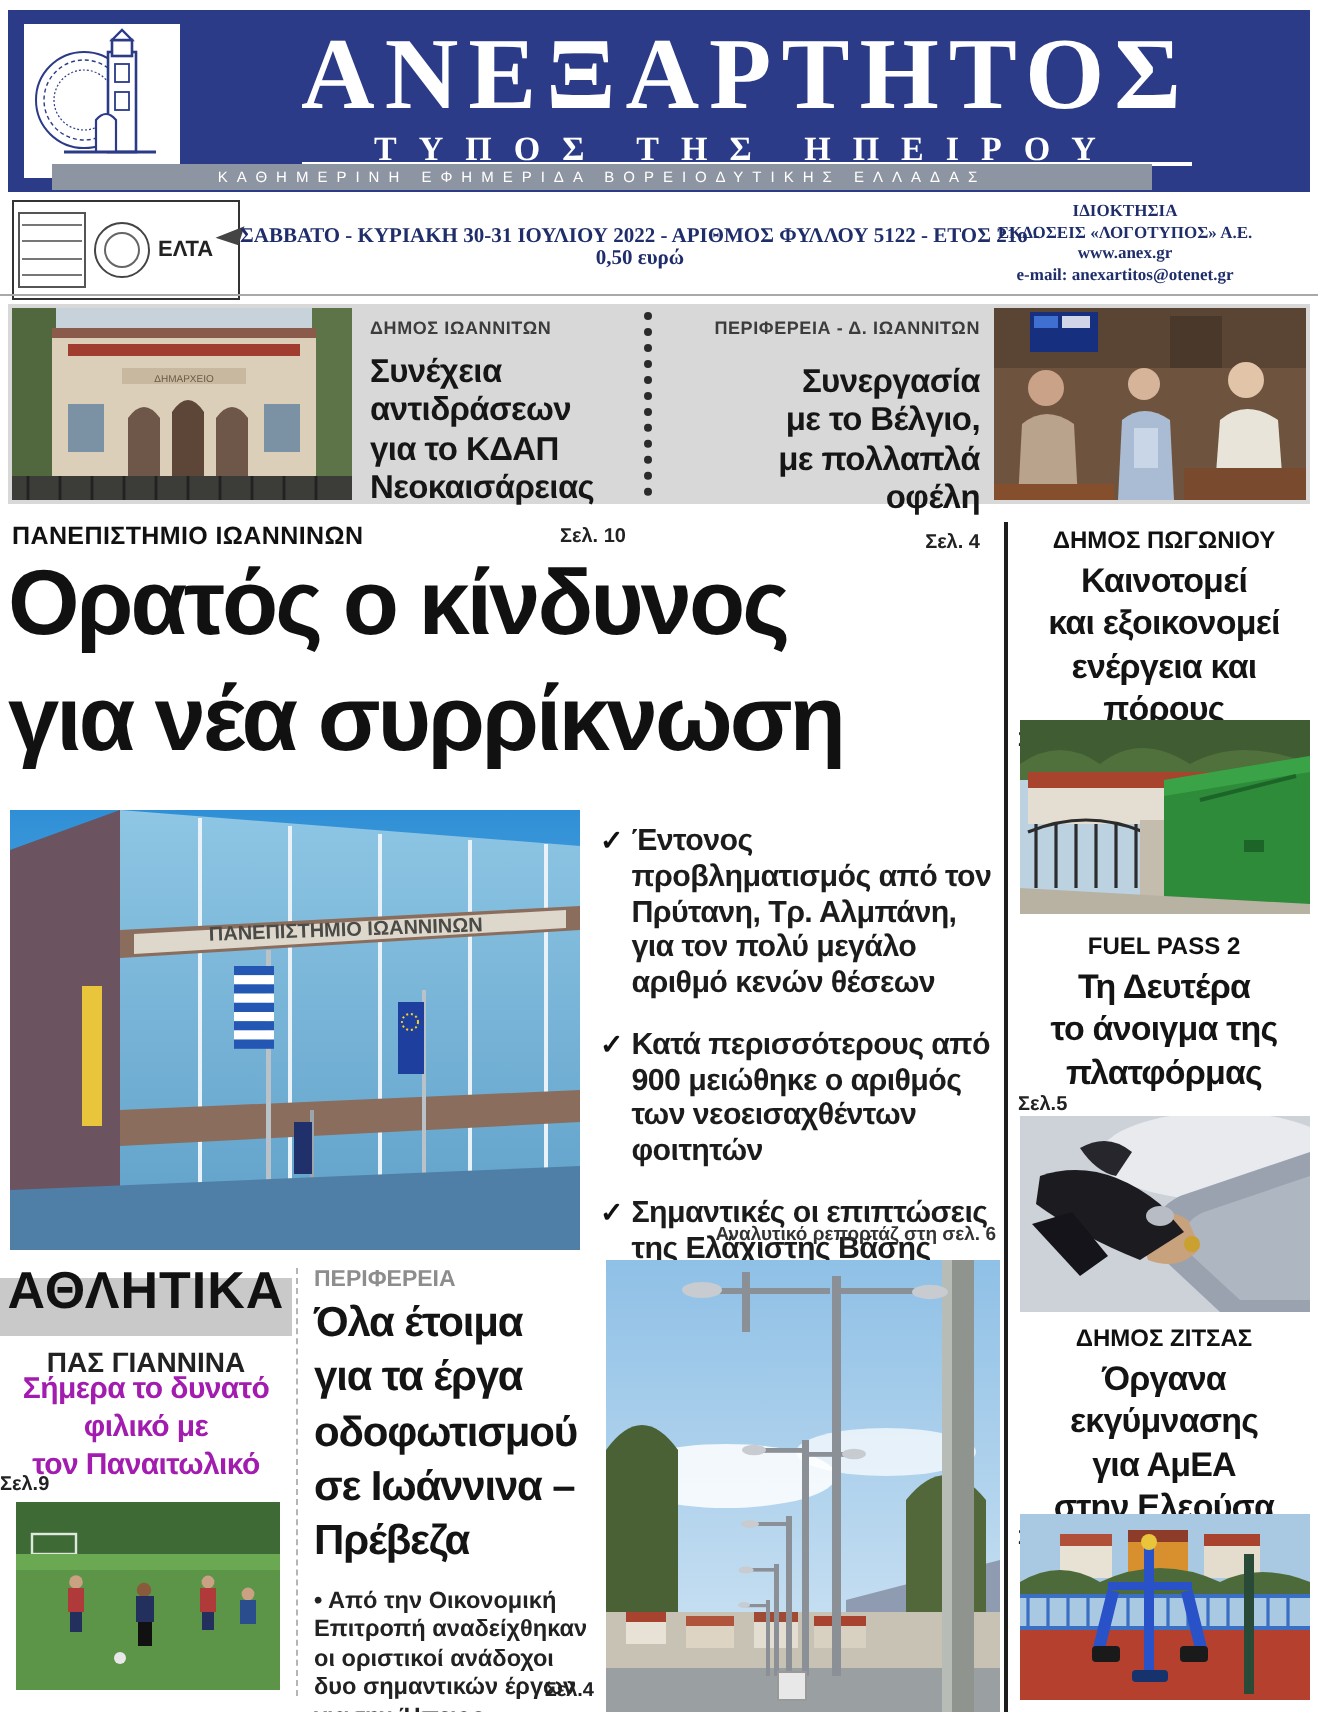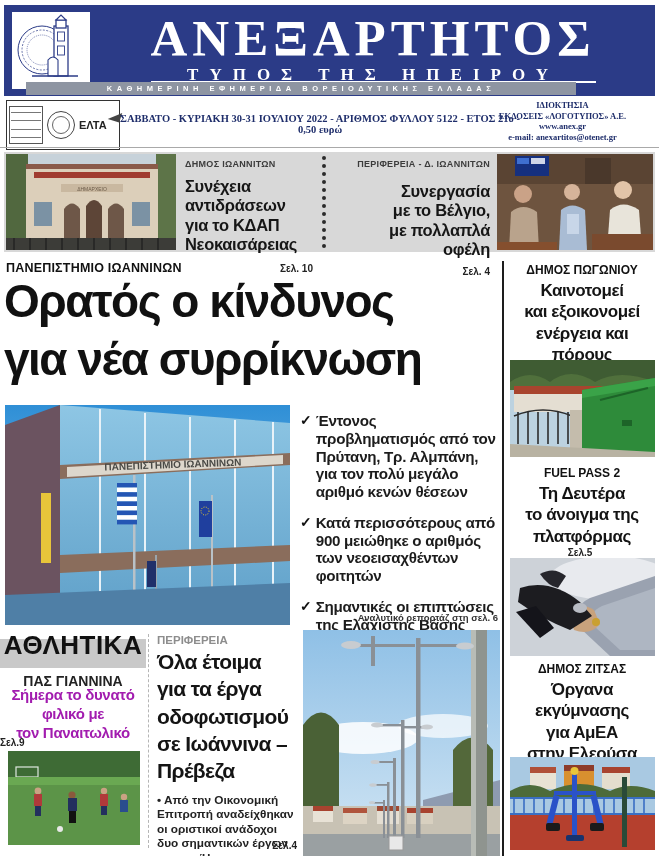--- a/index.html
+++ b/index.html
@@ -8,21 +8,21 @@
   .abs{position:absolute;}
   
   .masthead{left:4px;top:5px;width:651px;height:91px;background:#2b3b87;}
   .logo-box{left:8px;top:7px;width:78px;height:77px;background:#fff;}
   .mast-title{left:95px;top:4px;width:548px;text-align:center;color:#fff;
      font-family:"Liberation Serif",serif;font-size:51px;font-weight:bold;letter-spacing:5px;}
   .mast-title span{display:inline-block;border-bottom:2px solid #fff;padding-bottom:14px;}
   .mast-sub{left:95px;top:60px;width:548px;text-align:center;color:#fff;
      font-family:"Liberation Serif",serif;font-size:17px;font-weight:bold;letter-spacing:11px;}
   .tagline{left:22px;top:77px;width:550px;height:13px;background:#8e95a2;color:#ffffff;
-     font-size:7.5px;font-weight:bold;letter-spacing:4.5px;text-align:center;line-height:13px;}
+     font-size:7.5px;font-weight:normal;letter-spacing:4.5px;text-align:center;line-height:13px;}
   
   .stamp-box{left:6px;top:100px;width:108px;height:44px;border:1px solid #333;background:#fff;
      display:flex;align-items:center;gap:4px;padding:2px;}
   .mini-stamp{width:30px;height:34px;border:1px solid #555;font-size:3px;color:#555;
      display:flex;flex-direction:column;justify-content:space-around;padding:1px;}
   .mini-stamp i{display:block;height:1px;background:#777;}
   .stamp-circle{width:26px;height:26px;border:1.5px solid #444;border-radius:50%;
      display:flex;align-items:center;justify-content:center;}
   .stamp-circle::after{content:"";width:16px;height:16px;border:1px solid #666;border-radius:50%;}
   .elta{font-size:11px;font-weight:bold;color:#222;position:relative;}
@@ -58,21 +58,21 @@
   .dash-div{left:148px;top:634px;height:214px;width:0;border-left:1px dashed #b5b5b5;}
   .region-kicker{left:157px;top:634px;font-size:11.5px;font-weight:bold;color:#8d8d8d;}
   .region-head{left:157px;top:648px;width:145px;font-size:21px;font-weight:bold;color:#141414;line-height:1.3;white-space:pre-line;letter-spacing:-0.6px;}
   .region-bullet{left:157px;top:793px;width:142px;font-size:11.8px;font-weight:bold;color:#222;line-height:1.22;}
   .region-page{left:157px;top:840px;width:140px;text-align:right;}
   
   .col-rule{left:502px;top:261px;width:2px;height:595px;background:#1d1d1d;}
   .rc{left:509px;width:146px;text-align:center;}
   .rc-kicker{font-size:12px;font-weight:bold;color:#111;}
   .rc-head{font-size:17px;font-weight:bold;color:#141414;line-height:1.25;white-space:pre-line;letter-spacing:-0.4px;}
-  .rc-page{text-align:center;padding-right:4px;}
+  .rc-page{text-align:left;padding-right:4px;}
   svg{display:block;}
 </style>
 </head>
 <body>
 
 <div id="page">
 
   <div class="abs masthead">
     <div class="abs logo-box">
       <svg width="78" height="77" viewBox="0 0 78 77">

